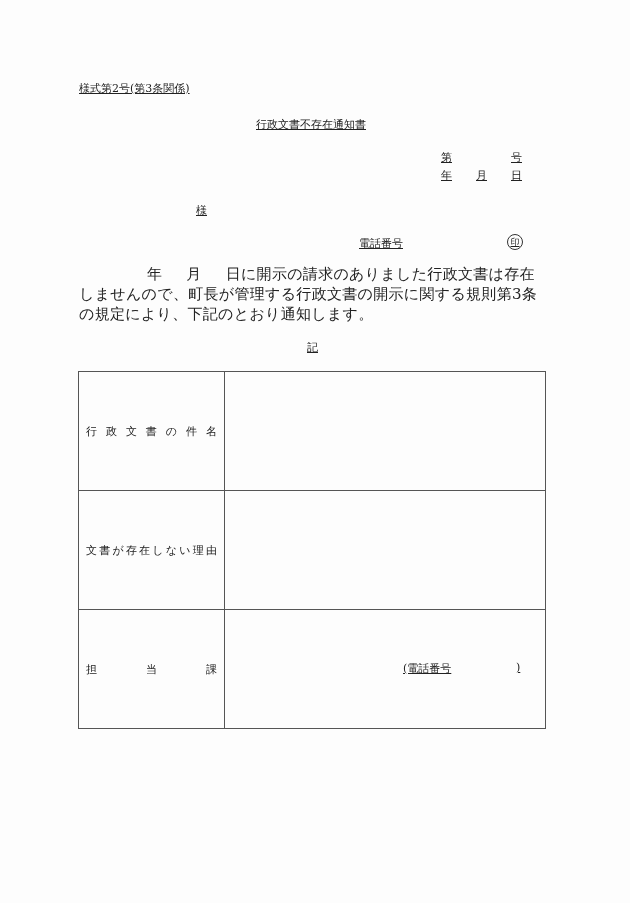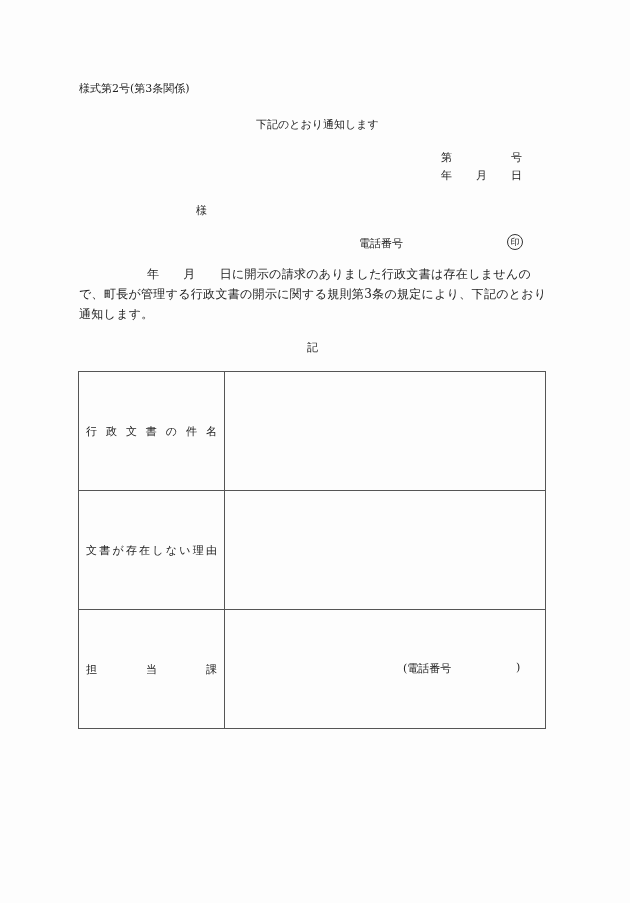--- a/index.html
+++ b/index.html
@@ -1,30 +1,30 @@
 <!DOCTYPE html>
 <html><head>
 <meta charset="utf-8">
 <style>
   html, body { margin:0; padding:0; }
   body { width:630px; height:903px; background:#fdfdfd; position:relative; overflow:hidden;
          font-family: "DejaVu Serif", "Liberation Serif", serif; color:#222; font-size:11px; }
-  .abs { position:absolute; white-space:nowrap; }
-  .para { position:absolute; left:79px; width:470px; line-height:20px; font-size:12px; letter-spacing:0.3px; white-space:normal; }
+  .abs { position:absolute; white-space:nowrap;text-decoration:underline; }
+  .para { position:absolute; left:79px; width:470px; line-height:20px; font-size:15px; letter-spacing:0.3px; white-space:normal; }
   table.main { position:absolute; left:78px; top:371px; border-collapse:collapse; }
   table.main td { border:1px solid #555; padding:0; }
   td.label { width:145px; height:118px; font-size:11px; }
   td.value { width:320px; height:118px; position:relative; }
   .spread { display:flex; justify-content:space-between; padding:0 7px 0 7px; }
 </style>
 </head>
 <body>
 
 <div class="abs" style="left:79px;top:81px;">様式第2号(第3条関係)</div>
-<div class="abs" style="left:256px;top:117px;">下記のとおり通知します</div>
+<div class="abs" style="left:256px;top:117px;">行政文書不存在通知書</div>
 
 <div class="abs" style="left:441px;top:150px;">第</div>
 <div class="abs" style="left:511px;top:150px;">号</div>
 <div class="abs" style="left:441px;top:168px;">年</div>
 <div class="abs" style="left:476px;top:168px;">月</div>
 <div class="abs" style="left:511px;top:168px;">日</div>
 
 <div class="abs" style="left:196px;top:203px;">様</div>
 <div class="abs" style="left:359px;top:236px;">電話番号</div>
 <div class="abs" style="left:507px;top:234px;width:14px;height:14px;border:1px solid #333;border-radius:50%;font-size:9px;line-height:14px;text-align:center;">印</div>

